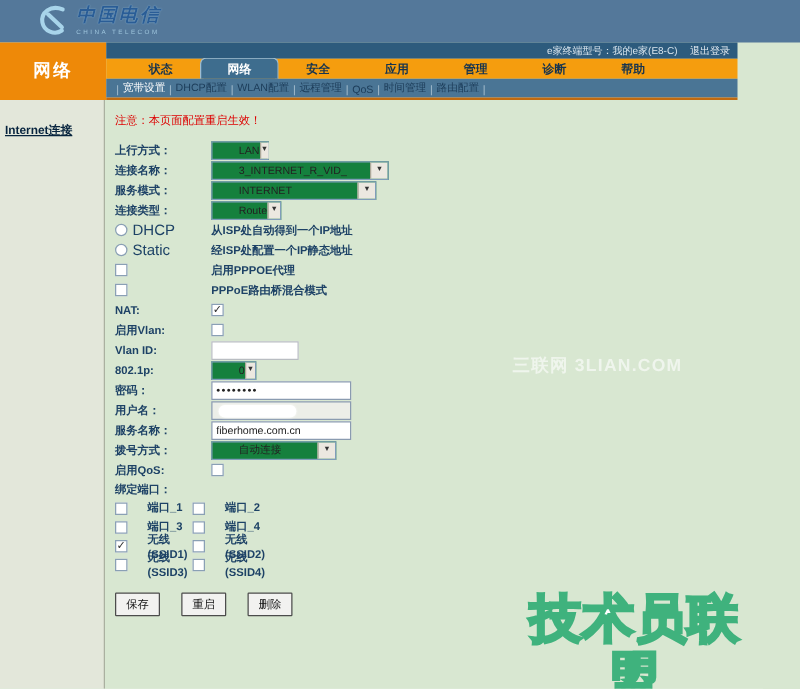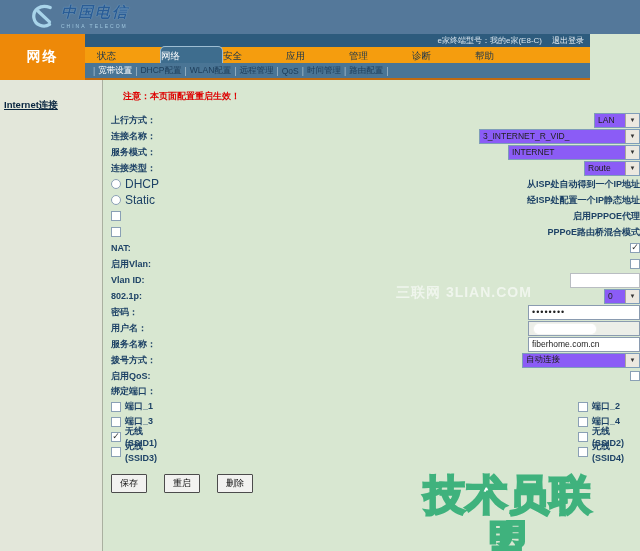--- a/index.html
+++ b/index.html
@@ -11,65 +11,65 @@
   .topband{position:absolute;left:0;top:0;width:640px;height:34px;background:#54789a;}
   .logo{position:absolute;left:30px;top:3px;display:flex;align-items:center;gap:5px;}
   .logo svg{display:block;}
   .logo-txt .cn{font-size:15px;font-weight:bold;color:#2a5d96;letter-spacing:2px;font-style:italic;text-shadow:0 0 1px #9cc4de;}
   .logo-txt .en{font-size:5px;color:#9fc6de;letter-spacing:2px;margin-top:1px;}
   .rightcols{position:absolute;left:85px;top:34px;width:505px;}
   .infostrip{height:13px;background:#2d5b7d;display:flex;align-items:center;justify-content:flex-end;gap:10px;padding-right:6px;font-size:8px;}
   .infostrip .uinfo{color:#d9e5ee;}
   .infostrip .logout{color:#e8eef3;cursor:pointer;}
   .tabsbar{height:16px;background:#f59d0e;display:flex;align-items:flex-end;padding-left:12px;overflow:visible;}
-  .tab{width:63px;text-align:left;font-size:9.5px;font-weight:normal;color:#17344f;height:14px;line-height:14px;cursor:pointer;}
+  .tab{width:63px;text-align:center;font-size:9.5px;font-weight:bold;color:#17344f;height:14px;line-height:14px;cursor:pointer;}
   .tab.active{background:#3e6d8e;color:#fff;height:17px;line-height:17px;border-radius:5px 5px 0 0;border:1px solid #9dbdd2;border-bottom:none;box-sizing:border-box;}
   .submenu{height:15px;background:#4a7595;display:flex;align-items:center;padding-left:5px;font-size:8.5px;white-space:nowrap;}
   .submenu .sep{color:#a9c0d0;margin:0 3px;}
   .submenu .sm-item{color:#1c3c59;cursor:pointer;}
   .submenu .sm-item.active{color:#ffffff;}
   .orangeline{height:2px;background:#c06a10;}
   .sectionblock{position:absolute;left:0;top:34px;width:85px;height:46px;background:#ee8908;display:flex;align-items:center;justify-content:center;}
   .sectionblock .ttl{color:#fff;font-size:14px;font-weight:bold;letter-spacing:2px;}
 
   
   .bodywrap{display:flex;width:640px;height:471px;}
-  .sidebar{width:103px;box-sizing:border-box;background:#e3e7da;border-right:1px solid #aab0a0;padding:14px 0 0 4px;}
+  .sidebar{width:84px;box-sizing:border-box;background:#e3e7da;border-right:1px solid #aab0a0;padding:14px 0 0 4px;}
   .side-link{font-size:9.5px;font-weight:bold;color:#07243e;text-decoration:underline;cursor:pointer;}
   .main{flex:1;position:relative;background:#d8e7d1;padding:10px 0 0 8px;box-sizing:border-box;}
 
-  .notice{font-size:9px;font-weight:bold;color:#dd0000;margin-bottom:9px;margin-left:12px;}
-  .frow{display:flex;align-items:center;height:16px;justify-content:space-between;}
+  .notice{font-size:9px;font-weight:normal;color:#dd0000;margin-bottom:9px;}
+  .frow{display:flex;align-items:center;height:16px;}
   .frow.short{height:15px;}
   .flabel{width:77px;font-size:9px;font-weight:bold;color:#1d4266;flex:none;}
   .fdesc{font-size:9px;font-weight:bold;color:#1d4266;}
   .radcell{width:77px;display:flex;align-items:center;gap:4px;flex:none;}
   .radcell .rlabel{font-size:12px;font-weight:normal;color:#1d4266;}
 
   
-  .sel{display:inline-flex;align-items:center;height:15px;background:#8b5cf6;border:1px solid #7f9db9;box-sizing:border-box;font-size:8.5px;color:#222;padding-left:3px;cursor:pointer;}
+  .sel{display:inline-flex;align-items:center;height:15px;background:#15803d;border:1px solid #7f9db9;box-sizing:border-box;font-size:8.5px;color:#222;padding-left:21px;cursor:pointer;}
   .sel .arrow{margin-left:auto;width:13px;height:100%;background:#ece8e0;border-left:1px solid #aca899;display:flex;align-items:center;justify-content:center;font-size:6px;color:#333;}
   .inp{display:inline-flex;align-items:center;height:15px;background:#fff;border:1px solid #8a9bb0;box-sizing:border-box;font-size:8.5px;color:#222;padding-left:3px;position:relative;}
   .inp.disabled{border-color:#b9bdc2;}
   .blob{position:absolute;left:5px;top:2px;width:62px;height:10px;background:#ffffff;border-radius:5px;box-shadow:0 0 2px #fff;}
   .cbx{width:10px;height:10px;background:#fff;border:1px solid #8aa0b5;box-sizing:border-box;display:inline-flex;align-items:center;justify-content:center;font-size:9px;line-height:9px;color:#333;cursor:pointer;flex:none;}
   .cbx.checked::after{content:"✓";margin-top:-1px;}
   .rad{width:10px;height:10px;border-radius:50%;background:#fff;border:1px solid #8aa0b5;box-sizing:border-box;display:inline-flex;align-items:center;justify-content:center;cursor:pointer;flex:none;}
   .rad.checked::after{content:"";width:4px;height:4px;border-radius:50%;background:#333;}
   .pwd{letter-spacing:1px;font-size:9px;}
 
-  .portcell{width:62px;display:flex;align-items:center;gap:4px;flex:none;}
+  .portcell{width:62px;display:flex;align-items:center;gap:16px;flex:none;}
   .portcell .plabel{font-size:9px;font-weight:bold;color:#1d4266;}
 
   .note{margin-top:7px;font-size:9px;font-weight:bold;color:#1d4266;line-height:10.5px;width:320px;}
   .btnrow{margin-top:15px;display:flex;gap:17px;}
   .btn{font-size:9px;color:#111;background:#f2f2f0;border:1px solid #4c4c4c;border-radius:1px;padding:2px 8px;cursor:pointer;font-family:inherit;}
 
   
-  .wm-center{position:absolute;left:396px;top:284px;font-size:14px;font-weight:bold;color:rgba(255,255,255,0.6);letter-spacing:1px;pointer-events:none;}
+  .wm-center{position:absolute;left:410px;top:284px;font-size:14px;font-weight:bold;color:rgba(255,255,255,0.6);letter-spacing:1px;pointer-events:none;}
   .wm-bottom{position:absolute;left:408px;top:472px;width:200px;text-align:center;pointer-events:none;}
   .wm-title{font-size:41px;font-weight:bold;color:#ffffff;-webkit-text-stroke:2.5px #3fb27d;letter-spacing:1px;line-height:46px;}
 </style>
 </head>
 <body>
 
 <div class="page">
 
   <div class="header">
     <div class="topband">
@@ -137,21 +137,21 @@
       <div class="frow">
         <span class="flabel">上行方式：</span>
         <span class="sel" style="width:46px">
             <span>LAN</span>
             <span class="arrow">▼</span>
           </span>
       </div>
 
       <div class="frow">
         <span class="flabel">连接名称：</span>
-        <span class="sel" style="width:161px">
+        <span class="sel" style="width:142px">
             <span>3_INTERNET_R_VID_</span>
             <span class="arrow">▼</span>
           </span>
       </div>
 
       <div class="frow">
         <span class="flabel">服务模式：</span>
         <span class="sel" style="width:132px">
             <span>INTERNET</span>
             <span class="arrow">▼</span>
@@ -229,21 +229,21 @@
           </span>
       </div>
       <div class="frow">
         <span class="flabel">服务名称：</span>
         <span class="inp" style="width:112px">
             <span>fiberhome.com.cn</span>
           </span>
       </div>
       <div class="frow">
         <span class="flabel">拨号方式：</span>
-        <span class="sel" style="width:118px">
+        <span class="sel" style="width:100px">
             <span>自动连接</span>
             <span class="arrow">▼</span>
           </span>
       </div>
       <div class="frow">
         <span class="flabel">启用QoS:</span>
         <span class="cbx"></span>
       </div>
 
       <div class="frow short">

